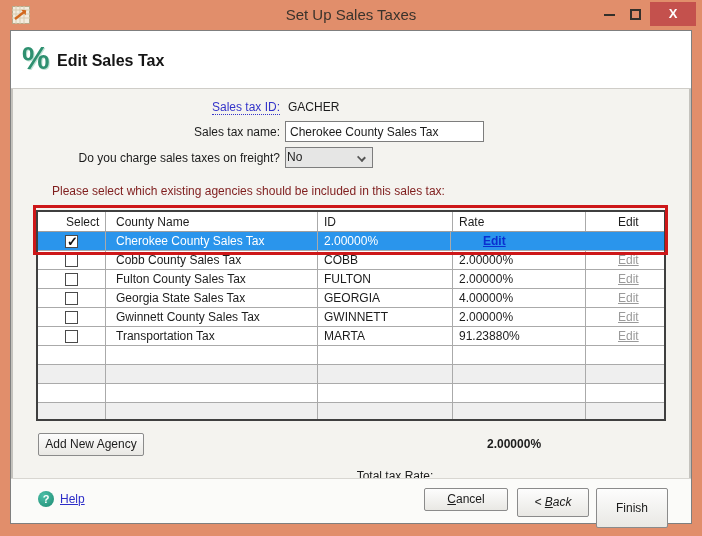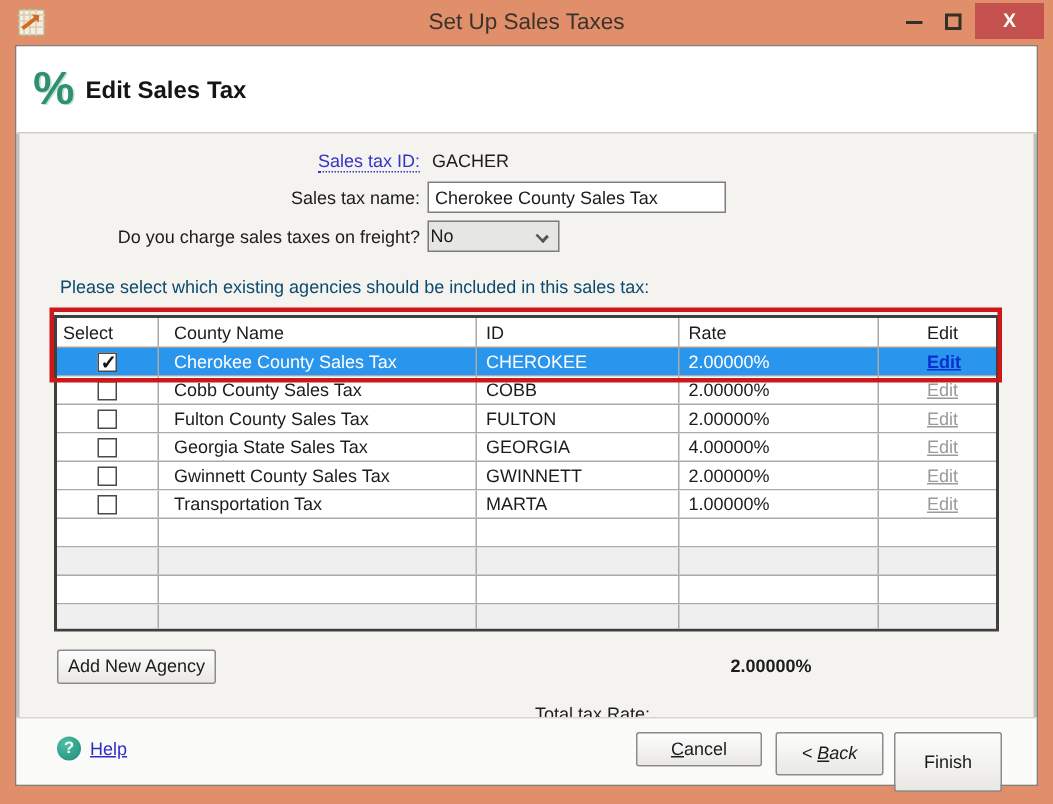--- a/index.html
+++ b/index.html
@@ -33,36 +33,36 @@
   .fvalue { position:absolute; font-size:12px; color:#1c1c1c; }
   .text-input { position:absolute; left:285px; top:121px; width:199px; height:21px; background:#fff;
                 border:1px solid #7d7d7d; font-size:12px; padding:2px 4px; color:#1c1c1c;
                 font-family:"Liberation Sans", sans-serif; }
   .dropdown { position:absolute; left:285px; top:147px; width:88px; height:21px; background:#e6e6e5;
               border:1px solid #7d7d7d; font-size:12px; color:#1c1c1c; line-height:19px; padding-left:1px;
               cursor:default; }
   .dropdown .chev { position:absolute; right:7px; top:6px; width:7px; height:7px;
                     border-right:2px solid #555; border-bottom:2px solid #555; transform:rotate(45deg) scaleY(.8); }
 
-  .instruction { position:absolute; left:40px; top:184px; font-size:12px; color:#0c4a6e; }
+  .instruction { position:absolute; left:52px; top:184px; font-size:12px; color:#7f1d1d; }
 
   
   .agency-table { position:absolute; left:36px; top:210px; width:630px; height:211px;
                   border:2px solid #3f3f3f; background:#fff; overflow:hidden; }
   .thead { display:flex; height:20px; background:#fff; border-bottom:1px solid #9e9e9e; }
   .thead .cell { font-size:12px; color:#1c1c1c; line-height:20px; }
   .trow { display:flex; height:19px; background:#fff; border-bottom:1px solid #aaa; }
   .trow.alt { background:#efefef; }
   .trow.selected { background:#2a95ec; }
   .trow.selected .cell { color:#fff; }
   .cell { border-right:1px solid #aaa; overflow:hidden; white-space:nowrap; font-size:12px;
           color:#1c1c1c; line-height:18px; }
   .cell:last-child { border-right:none; }
   .col-select { width:68px; display:flex; align-items:center; justify-content:center; }
-  .thead .col-select { display:block; padding-left:4px; }
+  .thead .col-select { display:block; padding-left:28px; }
   .col-agency { width:212px; padding-left:10px; }
   .col-id { width:135px; padding-left:6px; }
   .col-rate { width:133px; padding-left:6px; }
   .col-edit { flex:1; padding-left:6px;margin-left:26px; }
   .checkbox { width:13px; height:13px; background:#fff; border:1px solid #4a4a4a; position:relative; }
   .checkbox.checked::after { content:"✓"; position:absolute; left:1px; top:-3px; font-size:13px;
                              font-weight:bold; color:#111; }
   .edit-link { text-decoration:underline; cursor:pointer; }
   .edit-link.active { color:#0b35d8; font-weight:bold; }
   .trow.selected .edit-link.active { color:#0a2fd0; }
@@ -142,21 +142,20 @@
     <div class="cell col-id">ID</div>
     <div class="cell col-rate">Rate</div>
     <div class="cell col-edit">Edit</div>
   </div>
   <div>
       <div class="trow selected">
         <div class="cell col-select">
           <div class="checkbox checked"></div>
         </div>
         <div class="cell col-agency">Cherokee County Sales Tax</div>
-        <div class="cell col-id">CHEROKEE</div>
         <div class="cell col-rate">2.00000%</div>
         <div class="cell col-edit"><span class="edit-link active">Edit</span></div>
       </div>
       <div class="trow">
         <div class="cell col-select">
           <div class="checkbox"></div>
         </div>
         <div class="cell col-agency">Cobb County Sales Tax</div>
         <div class="cell col-id">COBB</div>
         <div class="cell col-rate">2.00000%</div>
@@ -188,21 +187,21 @@
         <div class="cell col-id">GWINNETT</div>
         <div class="cell col-rate">2.00000%</div>
         <div class="cell col-edit"><span class="edit-link inactive">Edit</span></div>
       </div>
       <div class="trow">
         <div class="cell col-select">
           <div class="checkbox"></div>
         </div>
         <div class="cell col-agency">Transportation Tax</div>
         <div class="cell col-id">MARTA</div>
-        <div class="cell col-rate">1.00000%</div>
+        <div class="cell col-rate">91.23880%</div>
         <div class="cell col-edit"><span class="edit-link inactive">Edit</span></div>
       </div>
       <div class="trow">
         <div class="cell col-select"></div>
         <div class="cell col-agency"></div>
         <div class="cell col-id"></div>
         <div class="cell col-rate"></div>
         <div class="cell col-edit"></div>
       </div>
       <div class="trow alt">

